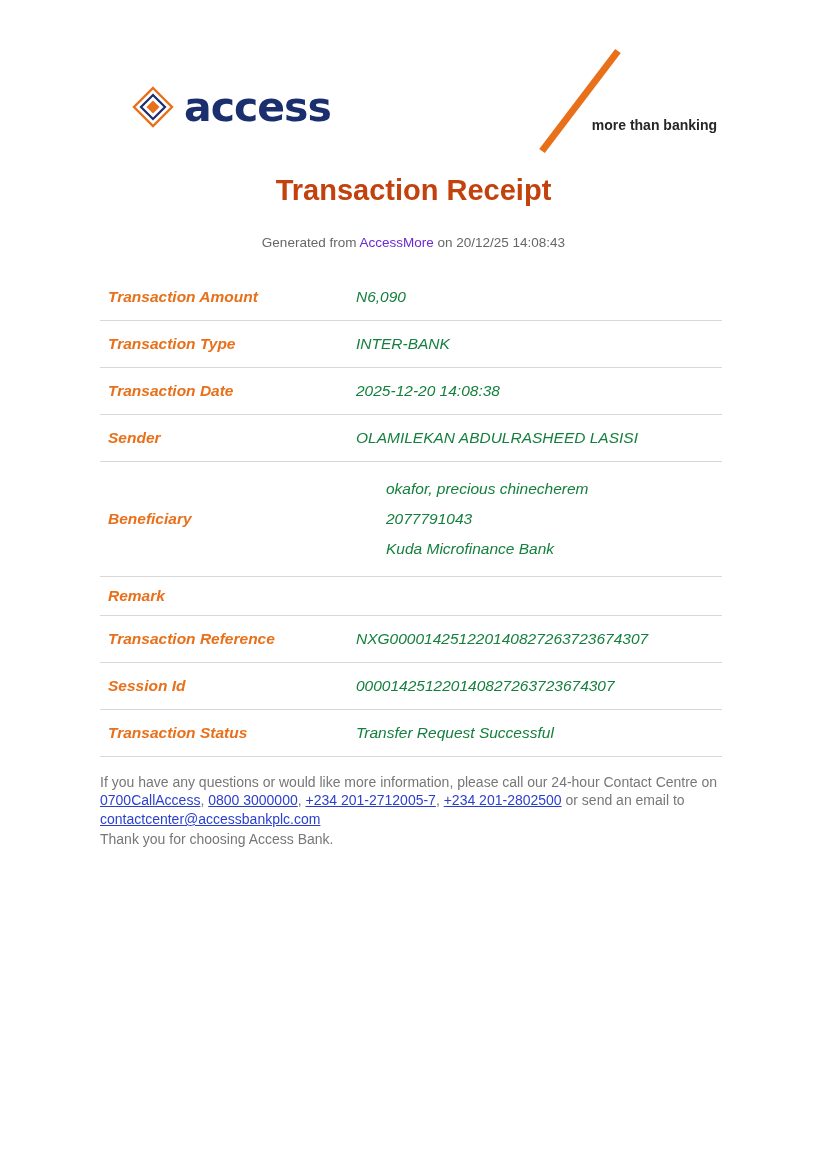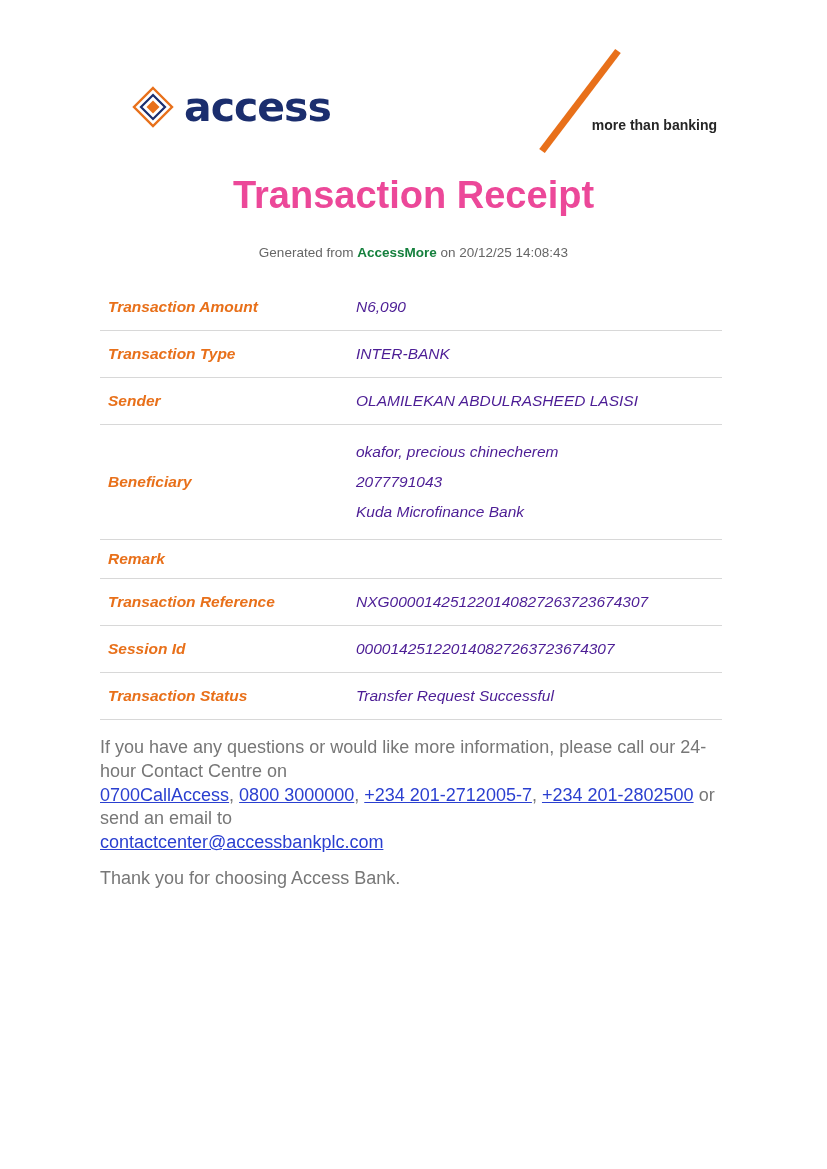--- a/index.html
+++ b/index.html
@@ -73,35 +73,35 @@
     font-size: 14px;
     font-weight: bold;
     color: #262626;
     font-family: "Liberation Sans", sans-serif;
     white-space: nowrap;
   }
 
   
   .title {
     text-align: center;
-    font-size: 38px;
-    font-weight: bold;
-    color: #ec4899;
+    font-size: 29px;
+    font-weight: bold;
+    color: #c2410c;
     margin: 24px 0 0 0;
     font-family: "Liberation Sans", sans-serif;
   }
   .subtitle {
     text-align: center;
     font-size: 13.5px;
     color: #666666;
     margin: 28px 0 0 0;
   }
   .subtitle b {
-    color: #15803d;
-    font-weight: bold;
+    color: #6d28d9;
+    font-weight: normal;
   }
 
   
   .table-wrap {
     margin: 24px 100px 0 100px;
   }
   table.receipt {
     width: 622px;
     border-collapse: collapse;
     table-layout: fixed;
@@ -114,43 +114,44 @@
     padding: 14px 8px 14px 8px;
     vertical-align: middle;
   }
   td.label {
     width: 232px;
     color: #e8701a;
     font-weight: bold;
     font-size: 15.5px;
   }
   td.value {
-    color: #4c1d95;
+    color: #15803d;
     font-size: 15.5px;
     font-weight: normal;
   }
   td.value .line {
     padding: 6px 0;
+    margin-left: 30px;
   }
   tr.beneficiary td { padding-top: 12px; padding-bottom: 12px; }
   tr.remark td { padding-top: 10px; padding-bottom: 10px; }
 
   
   .footer {
     margin: 16px 100px 0 100px;
-    font-size: 18px;
+    font-size: 14px;
     color: #777777;
     line-height: 1.32;
   }
   .footer a {
     color: #2a3fd0;
     text-decoration: underline;
   }
   .footer .thanks {
-    margin-top: 12px;
+    margin-top: 2px;
     color: #777777;
   }
   .footer2 {
     margin: 32px 100px 0 100px;
     font-size: 12.5px;
     color: #555555;
   }
 </style>
 </head>
 <body>
@@ -193,20 +194,24 @@
       <tbody>
           <tr>
         <td class="label">Transaction Amount</td>
         <td class="value">N6,090</td>
       </tr>
       <tr>
         <td class="label">Transaction Type</td>
         <td class="value">INTER-BANK</td>
       </tr>
       <tr>
+        <td class="label">Transaction Date</td>
+        <td class="value">2025-12-20 14:08:38</td>
+      </tr>
+      <tr>
         <td class="label">Sender</td>
         <td class="value">OLAMILEKAN ABDULRASHEED LASISI</td>
       </tr>
       <tr class="beneficiary">
         <td class="label">Beneficiary</td>
         <td class="value">
           <div class="line">okafor, precious chinecherem</div>
           <div class="line">2077791043</div>
           <div class="line">Kuda Microfinance Bank</div>
         </td>

